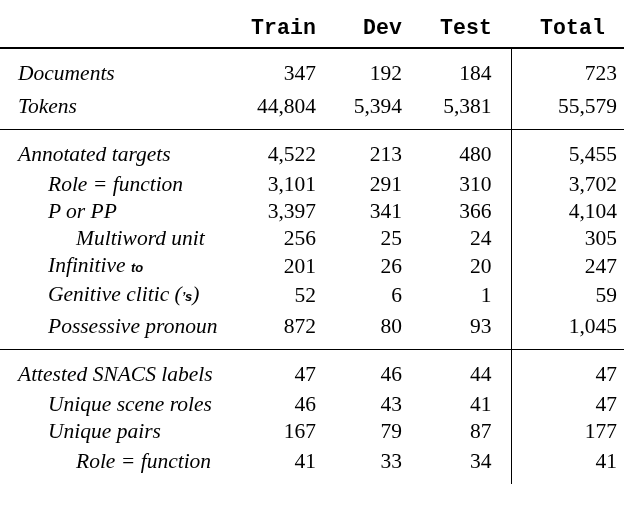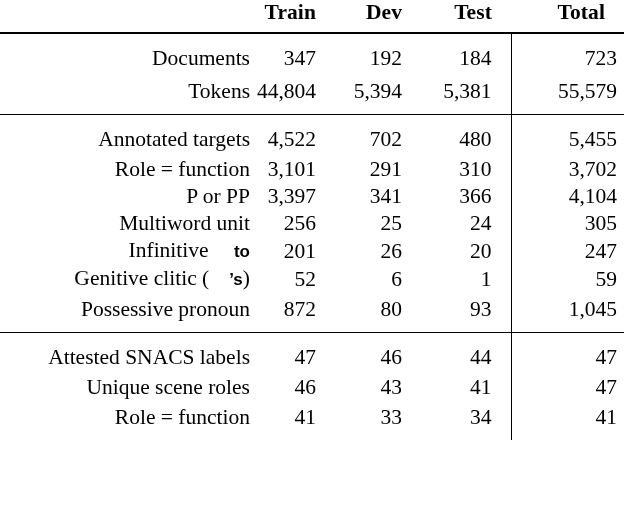--- a/index.html
+++ b/index.html
@@ -31,62 +31,63 @@
   
   col.c-label { width: 250px; }
   col.c-train { width: 85px; }
   col.c-dev   { width: 86px; }
   col.c-test  { width: 90px; }
   col.c-total { width: 113px; }
 
   thead th {
     font-weight: bold;
     text-align: right;
-    padding: 0 19px 7px 0;
+    padding: 16px 19px 7px 0;
     font-size: 21.5px;
     letter-spacing: 0.1px;
+    font-family: Liberation Mono, monospace;
   }
   thead th.h-label {
     text-align: left;
     padding-left: 18px;
   }
 
   
   tr.rule-top > * { border-top: 2.6px solid #000; text-align: right; }
   tr.rule-mid > * { border-top: 1.5px solid #000; }
 
   tbody tr td {
     padding: 0 19px 0 0;
     height: 27px;
     line-height: 27px;
     text-align: right;
     white-space: nowrap;
   }
   tbody tr td.label {
-    text-align: right;
+    text-align: left;
     padding-left: 18px;
     padding-right: 0;
+    font-style: italic;
   }
   tbody tr td.total-cell {
     border-left: 1.6px solid #000;
     padding-right: 7px;
   }
 
   
   tbody.sect tr:first-child td { padding-top: 8px; height: 33px; }
   tbody.sect tr:last-child  td { padding-bottom: 7px; height: 32px; margin-top: 8px; }
 
   .ind-1 { padding-left: 48px !important; }
   .ind-2 { padding-left: 76px !important; }
 
   .sans-bold {
     font-family: "Liberation Sans", "DejaVu Sans", sans-serif;
     font-weight: bold;
-    font-size: 17px;
-    margin-left: 20px;
+    font-size: 13px;
   }
 </style>
 </head>
 <body>
 
 <div class="table-figure">
 
   <table class="stats">
     <colgroup>
       <col class="c-label">
@@ -119,21 +120,21 @@
           <td>44,804</td>
           <td>5,394</td>
           <td>5,381</td>
           <td class="total-cell">55,579</td>
         </tr>
       </tbody>
     <tbody class="sect" id="sect-1">
         <tr class="rule-mid">
           <td class="label">Annotated targets</td>
           <td>4,522</td>
-          <td>702</td>
+          <td>213</td>
           <td>480</td>
           <td class="total-cell">5,455</td>
         </tr>
         <tr>
           <td class="label ind-1">Role = function</td>
           <td>3,101</td>
           <td>291</td>
           <td>310</td>
           <td class="total-cell">3,702</td>
         </tr>
@@ -182,20 +183,27 @@
           <td class="total-cell">47</td>
         </tr>
         <tr>
           <td class="label ind-1">Unique scene roles</td>
           <td>46</td>
           <td>43</td>
           <td>41</td>
           <td class="total-cell">47</td>
         </tr>
         <tr>
+          <td class="label ind-1">Unique pairs</td>
+          <td>167</td>
+          <td>79</td>
+          <td>87</td>
+          <td class="total-cell">177</td>
+        </tr>
+        <tr>
           <td class="label ind-2">Role = function</td>
           <td>41</td>
           <td>33</td>
           <td>34</td>
           <td class="total-cell">41</td>
         </tr>
       </tbody>
   </table>
 
 </div>

